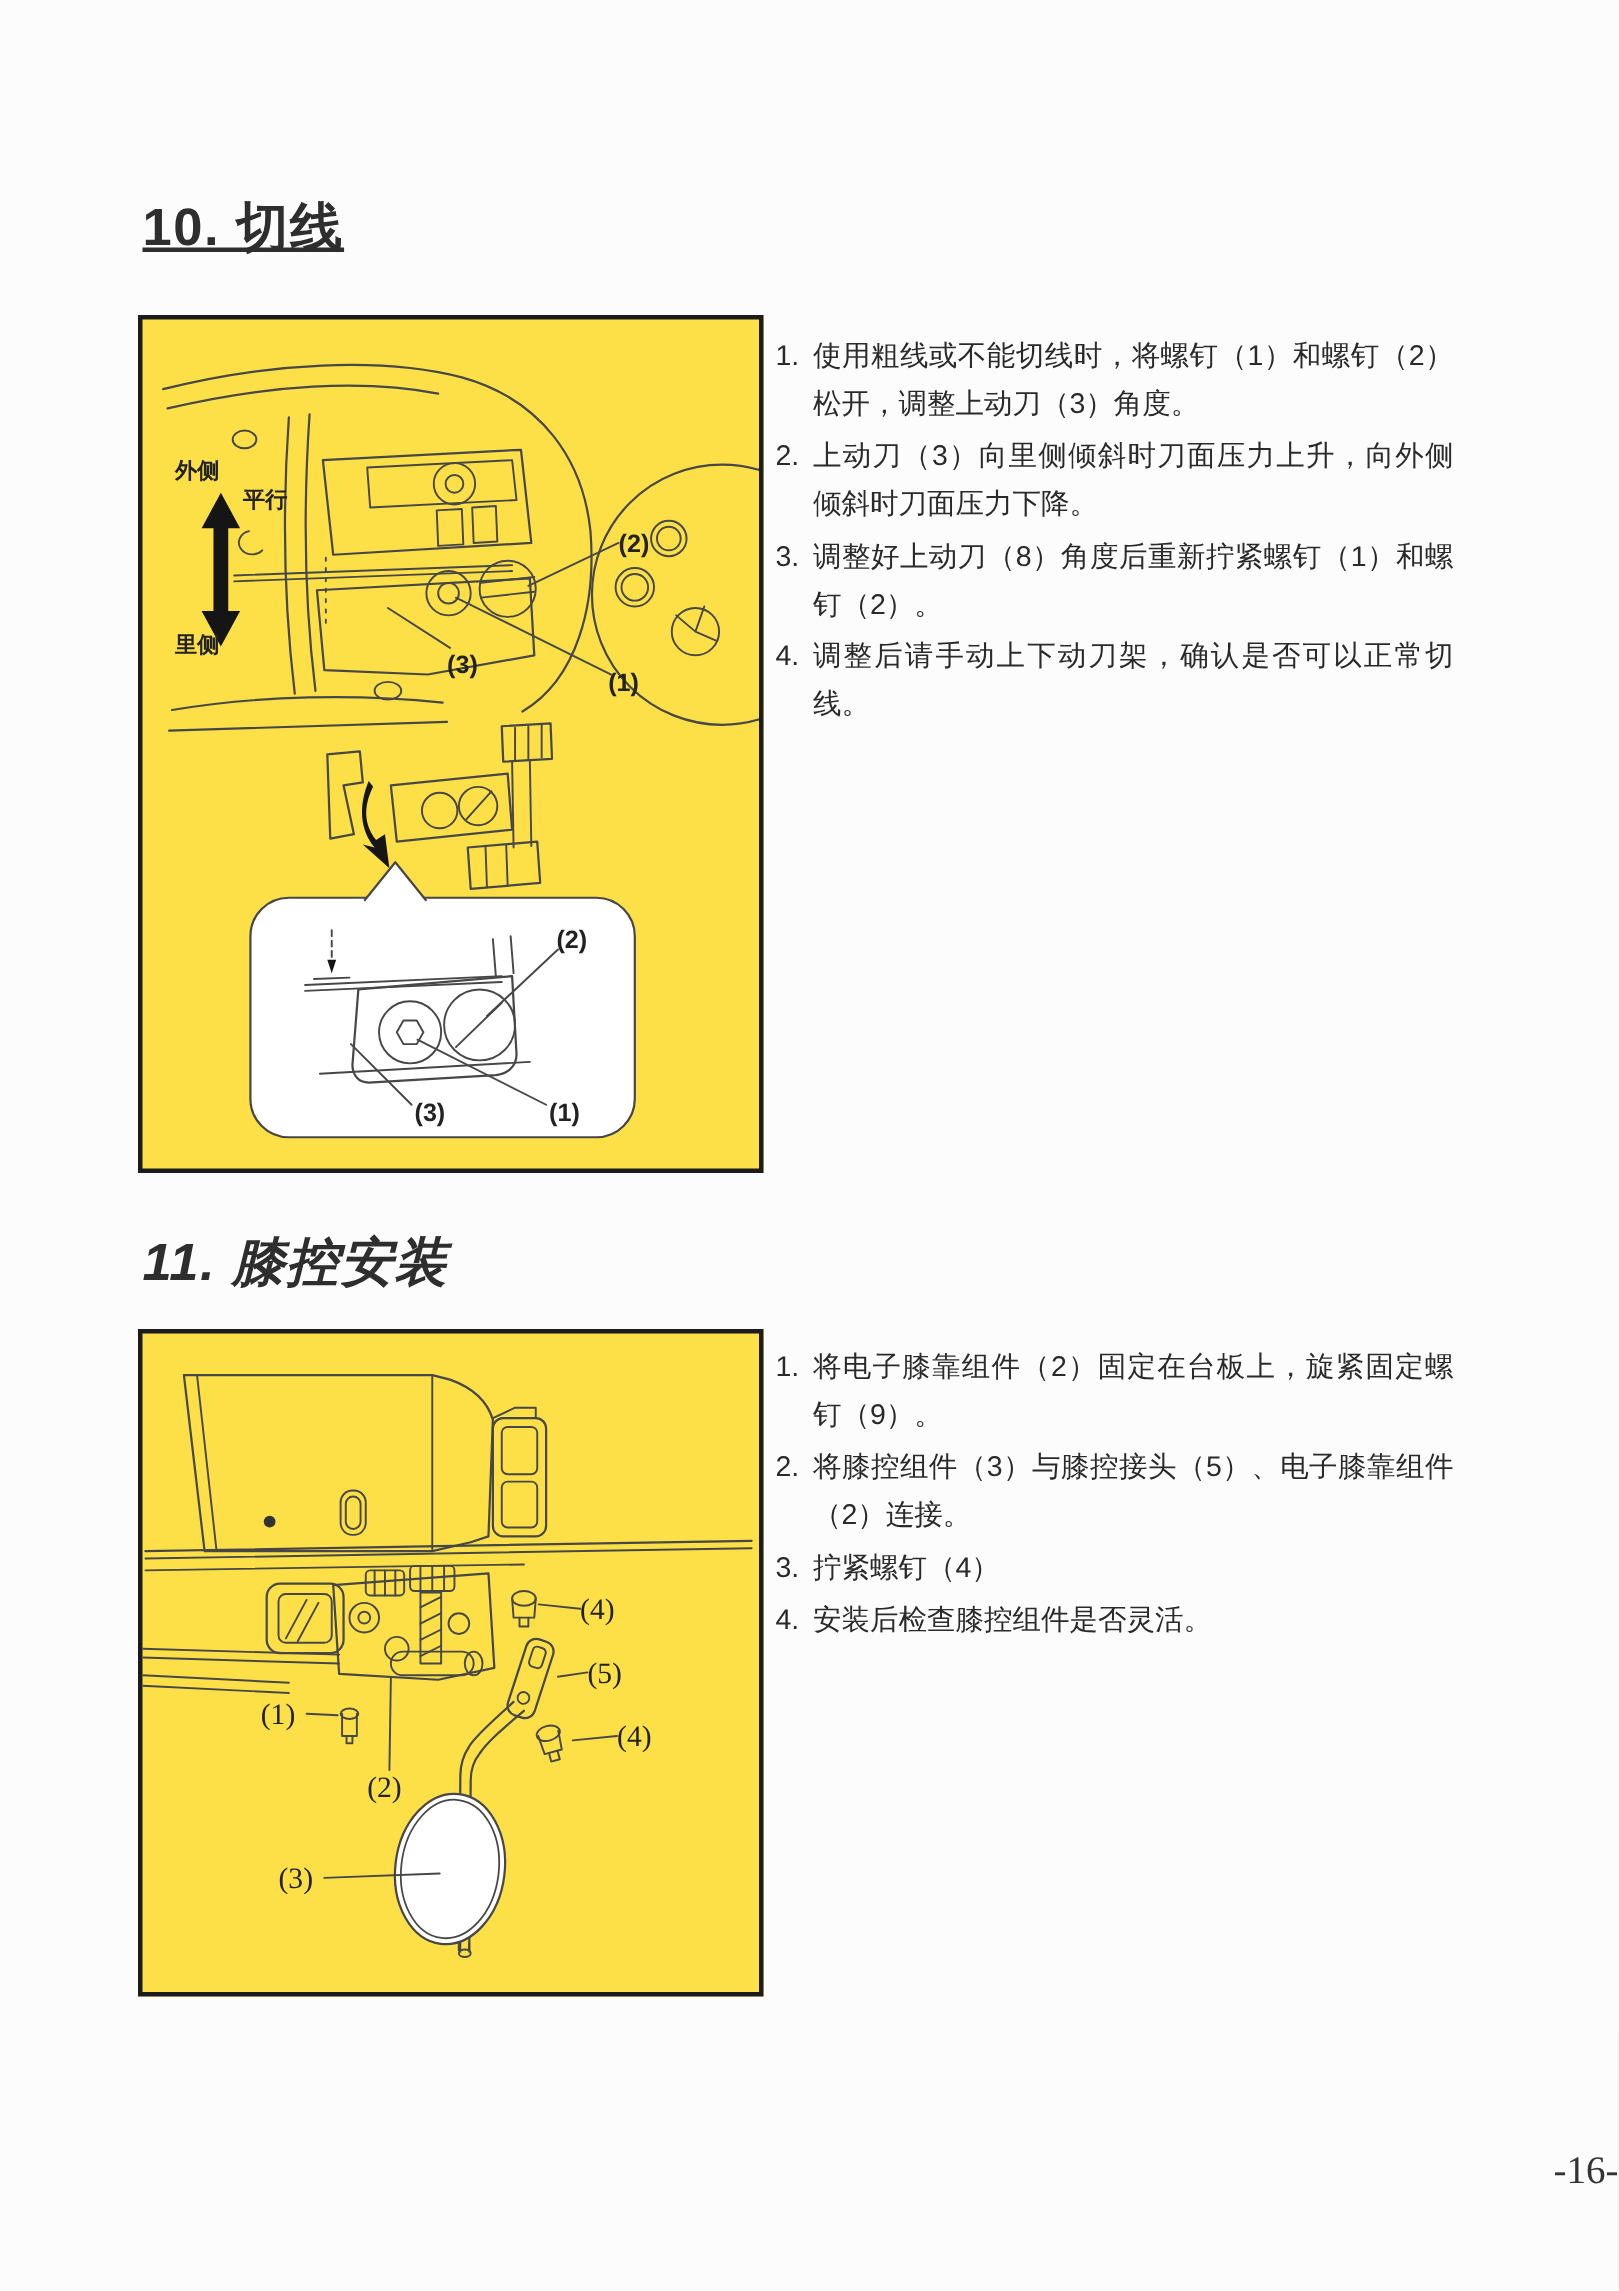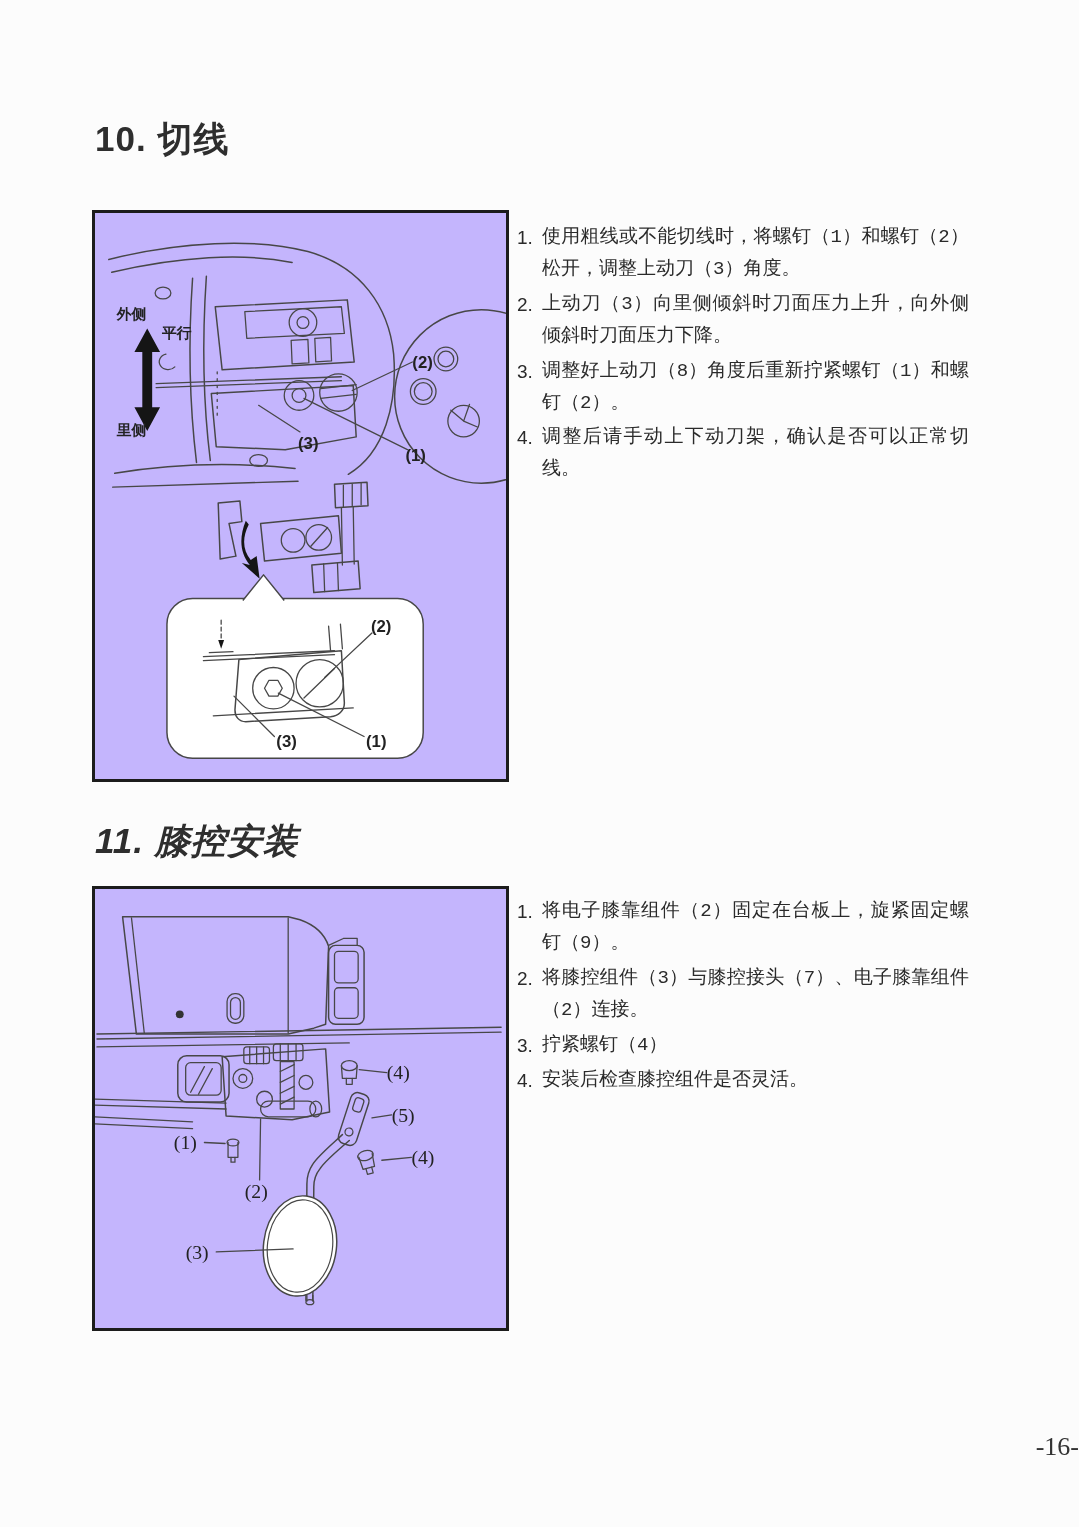--- a/index.html
+++ b/index.html
@@ -7,49 +7,49 @@
     position:relative;width:1079px;height:1527px;background:#fcfcfc;
     margin:0 auto;overflow:hidden;
     font-family:"Liberation Sans",sans-serif;color:#2b2b2b;
   }
   .sec-title{
     position:absolute;left:95px;font-size:35px;font-weight:600;
     letter-spacing:1px;color:#2e2e2e;
   }
   .figure{
     position:absolute;left:92px;width:417px;border:3px solid #1c1c1c;
-    box-sizing:border-box;background:#c4b5fd;
+    box-sizing:border-box;background:#fde047;
   }
   .figure svg{display:block;width:100%;height:100%;}
   .steps{
     position:absolute;left:517px;width:452px;
     font-size:19px;line-height:1.68;color:#2a2a2a;
   }
   .step{display:flex;margin-bottom:3px;}
   .step-num{flex:0 0 25px;}
-  .step-text{flex:1;text-align:justify;font-family:Liberation Mono, monospace;}
+  .step-text{flex:1;text-align:justify;}
   .page-num{
     position:absolute;left:0;width:100%;text-align:right;top:1432px;
     font-family:"Liberation Serif",serif;font-size:26px;color:#333;
   }
   
   .ln{fill:none;stroke:#474747;stroke-width:1.5;stroke-linecap:round;stroke-linejoin:round;}
   .ln2{fill:none;stroke:#474747;stroke-width:1.3;stroke-linecap:round;stroke-linejoin:round;}
   .blk{fill:#151515;stroke:none;}
   .wht{fill:#ffffff;}
   .cjk-lbl{font-family:"Liberation Sans",sans-serif;font-size:15px;font-weight:700;fill:#222;}
   .co1{font-family:"Liberation Sans",sans-serif;font-size:17px;font-weight:700;fill:#222;}
   .co2{font-family:"Liberation Serif",serif;font-size:20px;fill:#222;}
 </style>
 </head>
 <body>
 
 <div class="page">
 
-  <div class="sec-title" style="top:116px;">10. 切线</div>
+  <div class="sec-title" style="top:128px;text-decoration:underline;">10. 切线</div>
 
   <div class="figure" style="top:210px;height:572px;">
     <svg viewBox="0 0 417 572">
 
       <path class="ln" d="M 14,46 C 85,28 162,24 216,38 C 270,53 298,94 303,142 C 307,192 294,242 257,264"></path>
       <path class="ln" d="M 17,59 C 85,43 150,39 200,49"></path>
       <path class="ln" d="M 99,65 C 95,122 95,186 103,252"></path>
       <path class="ln" d="M 113,63 C 109,122 109,186 117,250"></path>
       <path class="ln" d="M 20,263 C 80,253 145,252 203,258"></path>
       <path class="ln" d="M 18,277 L 206,271"></path>
@@ -233,21 +233,21 @@
     </svg>
   </div>
 
   <div class="steps" style="top:896px;">
     <div class="step">
       <span class="step-num">1.</span>
       <span class="step-text">将电子膝靠组件（2）固定在台板上，旋紧固定螺钉（9）。</span>
     </div>
     <div class="step">
       <span class="step-num">2.</span>
-      <span class="step-text">将膝控组件（3）与膝控接头（7）、电子膝靠组件（2）连接。</span>
+      <span class="step-text">将膝控组件（3）与膝控接头（5）、电子膝靠组件（2）连接。</span>
     </div>
     <div class="step">
       <span class="step-num">3.</span>
       <span class="step-text">拧紧螺钉（4）</span>
     </div>
     <div class="step">
       <span class="step-num">4.</span>
       <span class="step-text">安装后检查膝控组件是否灵活。</span>
     </div>
   </div>

